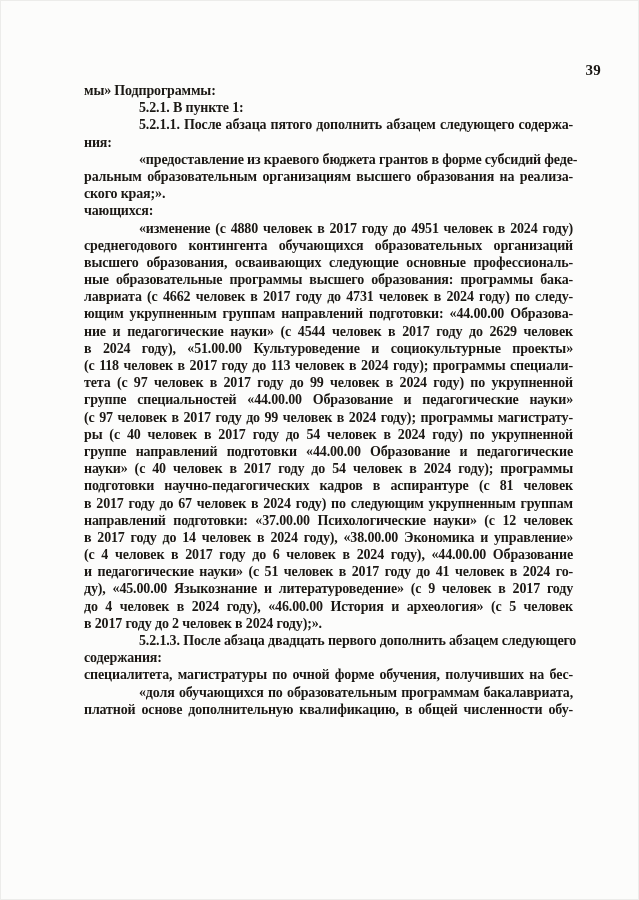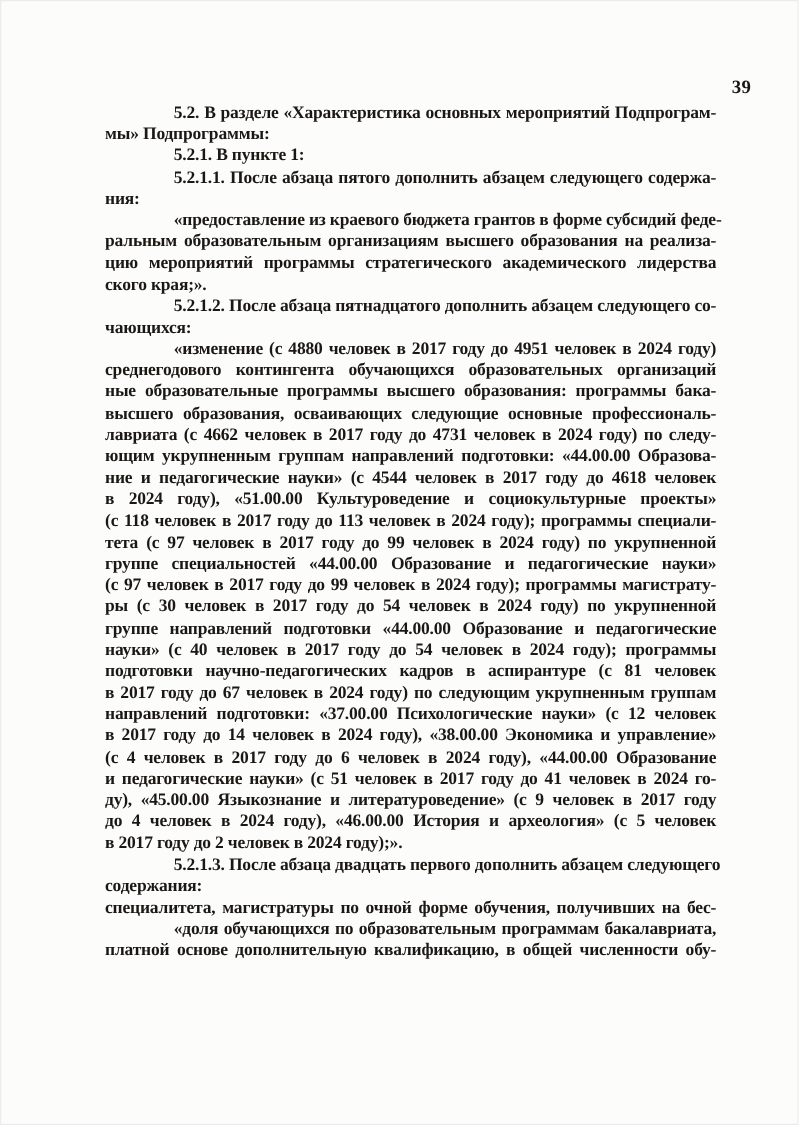--- a/index.html
+++ b/index.html
@@ -54,54 +54,51 @@
     text-indent: 55px;
   }
 </style>
 </head>
 <body>
 
 <div class="page">
   <div class="page-number">39</div>
   <div class="document-body">
       <div class="para">
-        <div class="line first">5.2. В разделе «Характеристика основных мероприятий Подпрограм-</div>
         <div class="line last">мы» Подпрограммы:</div>
       </div>
       <div class="para">
         <div class="line first last">5.2.1. В пункте 1:</div>
       </div>
       <div class="para">
         <div class="line first">5.2.1.1. После абзаца пятого дополнить абзацем следующего содержа-</div>
         <div class="line last">ния:</div>
       </div>
       <div class="para">
         <div class="line first">«предоставление из краевого бюджета грантов в форме субсидий феде-</div>
         <div class="line">ральным образовательным организациям высшего образования на реализа-</div>
-        <div class="line">цию мероприятий программы стратегического академического лидерства</div>
         <div class="line last">ского края;».</div>
       </div>
       <div class="para">
-        <div class="line first">5.2.1.2. После абзаца пятнадцатого дополнить абзацем следующего со-</div>
         <div class="line last">чающихся:</div>
       </div>
       <div class="para">
         <div class="line first">«изменение (с 4880 человек в 2017 году до 4951 человек в 2024 году)</div>
         <div class="line">среднегодового контингента обучающихся образовательных организаций</div>
+        <div class="line">высшего образования, осваивающих следующие основные профессиональ-</div>
         <div class="line">ные образовательные программы высшего образования: программы бака-</div>
-        <div class="line">высшего образования, осваивающих следующие основные профессиональ-</div>
         <div class="line">лавриата (с 4662 человек в 2017 году до 4731 человек в 2024 году) по следу-</div>
         <div class="line">ющим укрупненным группам направлений подготовки: «44.00.00 Образова-</div>
-        <div class="line">ние и педагогические науки» (с 4544 человек в 2017 году до 4618 человек</div>
+        <div class="line">ние и педагогические науки» (с 4544 человек в 2017 году до 2629 человек</div>
         <div class="line">в 2024 году), «51.00.00 Культуроведение и социокультурные проекты»</div>
         <div class="line">(с 118 человек в 2017 году до 113 человек в 2024 году); программы специали-</div>
         <div class="line">тета (с 97 человек в 2017 году до 99 человек в 2024 году) по укрупненной</div>
         <div class="line">группе специальностей «44.00.00 Образование и педагогические науки»</div>
         <div class="line">(с 97 человек в 2017 году до 99 человек в 2024 году); программы магистрату-</div>
-        <div class="line">ры (с 30 человек в 2017 году до 54 человек в 2024 году) по укрупненной</div>
+        <div class="line">ры (с 40 человек в 2017 году до 54 человек в 2024 году) по укрупненной</div>
         <div class="line">группе направлений подготовки «44.00.00 Образование и педагогические</div>
         <div class="line">науки» (с 40 человек в 2017 году до 54 человек в 2024 году); программы</div>
         <div class="line">подготовки научно-педагогических кадров в аспирантуре (с 81 человек</div>
         <div class="line">в 2017 году до 67 человек в 2024 году) по следующим укрупненным группам</div>
         <div class="line">направлений подготовки: «37.00.00 Психологические науки» (с 12 человек</div>
         <div class="line">в 2017 году до 14 человек в 2024 году), «38.00.00 Экономика и управление»</div>
         <div class="line">(с 4 человек в 2017 году до 6 человек в 2024 году), «44.00.00 Образование</div>
         <div class="line">и педагогические науки» (с 51 человек в 2017 году до 41 человек в 2024 го-</div>
         <div class="line">ду), «45.00.00 Языкознание и литературоведение» (с 9 человек в 2017 году</div>
         <div class="line">до 4 человек в 2024 году), «46.00.00 История и археология» (с 5 человек</div>

